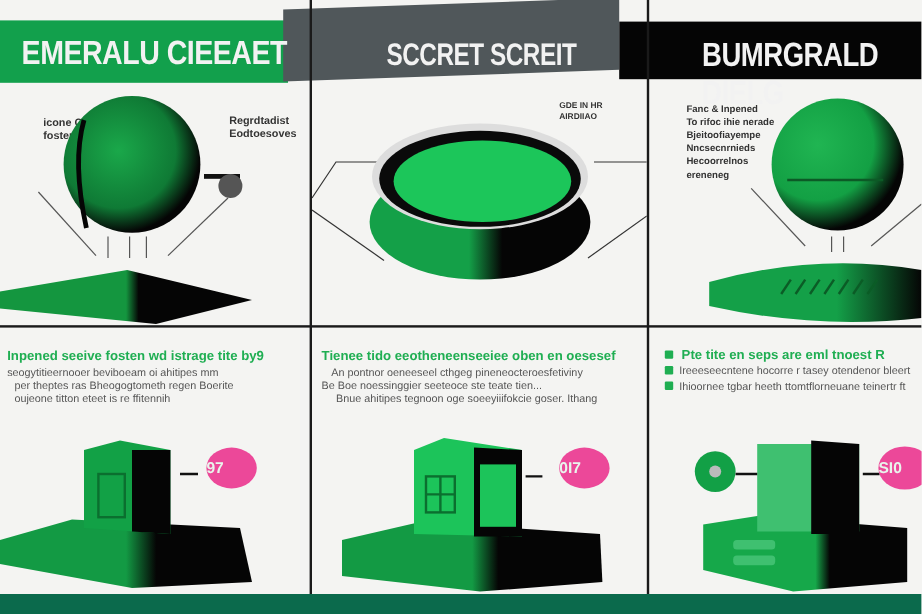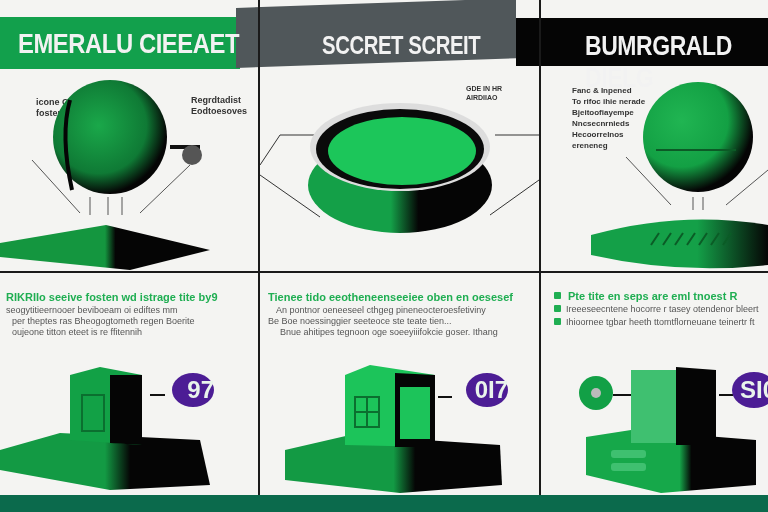--- a/index.html
+++ b/index.html
@@ -11,21 +11,21 @@
   .band-gray{left:236px;top:8px;width:280px;height:60px;background:#50575a;transform:skewY(-2deg);transform-origin:left top;}
   .band-black{left:516px;top:18px;width:252px;height:48px;background:#050505;}
   .band-title{position:absolute;color:#f2f2f2;font-weight:bold;font-family:"Liberation Sans",sans-serif;letter-spacing:-0.5px;}
   .title1{left:18px;top:28px;font-size:28px;transform:scaleX(0.85);transform-origin:left;}
   .title2{left:322px;top:30px;font-size:26px;transform:scaleX(0.78);transform-origin:left;}
   .title3{left:585px;top:30px;font-size:28px;transform:scaleX(0.82);transform-origin:left;}
   .lbl{position:absolute;color:#333;font-size:9px;line-height:11px;font-weight:bold;}
   .heading{position:absolute;color:#1fae52;font-weight:bold;font-size:11px;line-height:12px;}
   .body{position:absolute;color:#555;font-size:9px;line-height:11px;}
   .bullet{position:absolute;width:7px;height:7px;background:#1fae52;border-radius:1px;}
-  .badge{position:absolute;background:#4c1d95;color:#e9f4ec;font-weight:bold;font-size:24px;text-align:right;border-radius:50% 50% 50% 50%;}
+  .badge{position:absolute;background:#ec4899;color:#e9f4ec;font-weight:bold;font-size:13px;text-align:left;border-radius:50% 50% 50% 50%;}
   .footer{left:0;top:495px;width:768px;height:17px;background:#0b6a4c;}
 </style>
 </head>
 <body>
 
 <div class="abs band-green"></div>
 <div class="abs band-black"></div>
 <div class="abs band-gray"></div>
 <div class="band-title title1">EMERALU CIEEAET</div>
 <div class="band-title title2">SCCRET SCREIT</div>
@@ -119,23 +119,23 @@
     <line x1="110" y1="170" x2="118" y2="158"></line>
       <line x1="122" y1="170" x2="130" y2="158"></line>
     <line x1="134" y1="170" x2="142" y2="158"></line>
       <line x1="146" y1="170" x2="154" y2="158"></line>
     <line x1="158" y1="170" x2="166" y2="158"></line>
       <line x1="170" y1="170" x2="178" y2="158"></line>
     <line x1="182" y1="170" x2="190" y2="158"></line>
   </g>
 </svg>
 
-<div class="heading" style="left:6px;top:291px;">RIKRIIo seeive fosten wd istrage tite by9</div>
+<div class="heading" style="left:6px;top:291px;">Inpened seeive fosten wd istrage tite by9</div>
 <div class="body" style="left:6px;top:305px;">
-  <div>seogytitieernooer beviboeam oi ediftes mm</div>
+  <div>seogytitieernooer beviboeam oi ahitipes mm</div>
   <div style="padding-left:6px">per theptes ras Bheogogtometh regen Boerite</div>
   <div style="padding-left:6px">oujeone titton eteet is re ffitennih</div>
 </div>
 
 <div class="heading" style="left:268px;top:291px;">Tienee tido eeotheneenseeiee oben en oesesef</div>
 <div class="body" style="left:268px;top:305px;">
   <div style="padding-left:8px">An pontnor oeneeseel cthgeg pineneocteroesfetiviny</div>
   <div>Be Boe noessinggier seeteoce ste teate tien...</div>
   <div style="padding-left:12px">Bnue ahitipes tegnoon oge soeeyiiifokcie goser. Ithang</div>
 </div>

